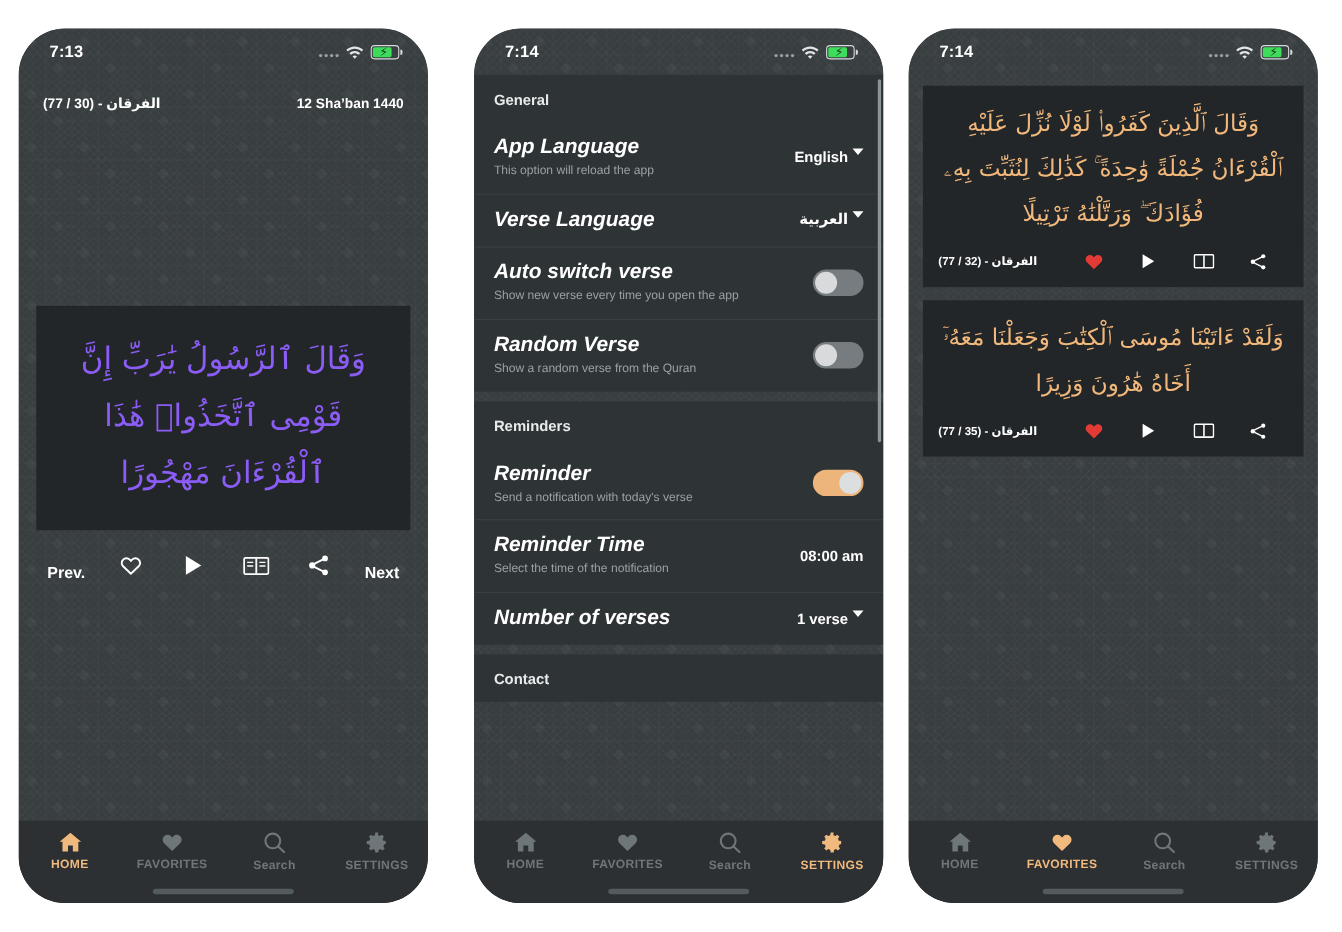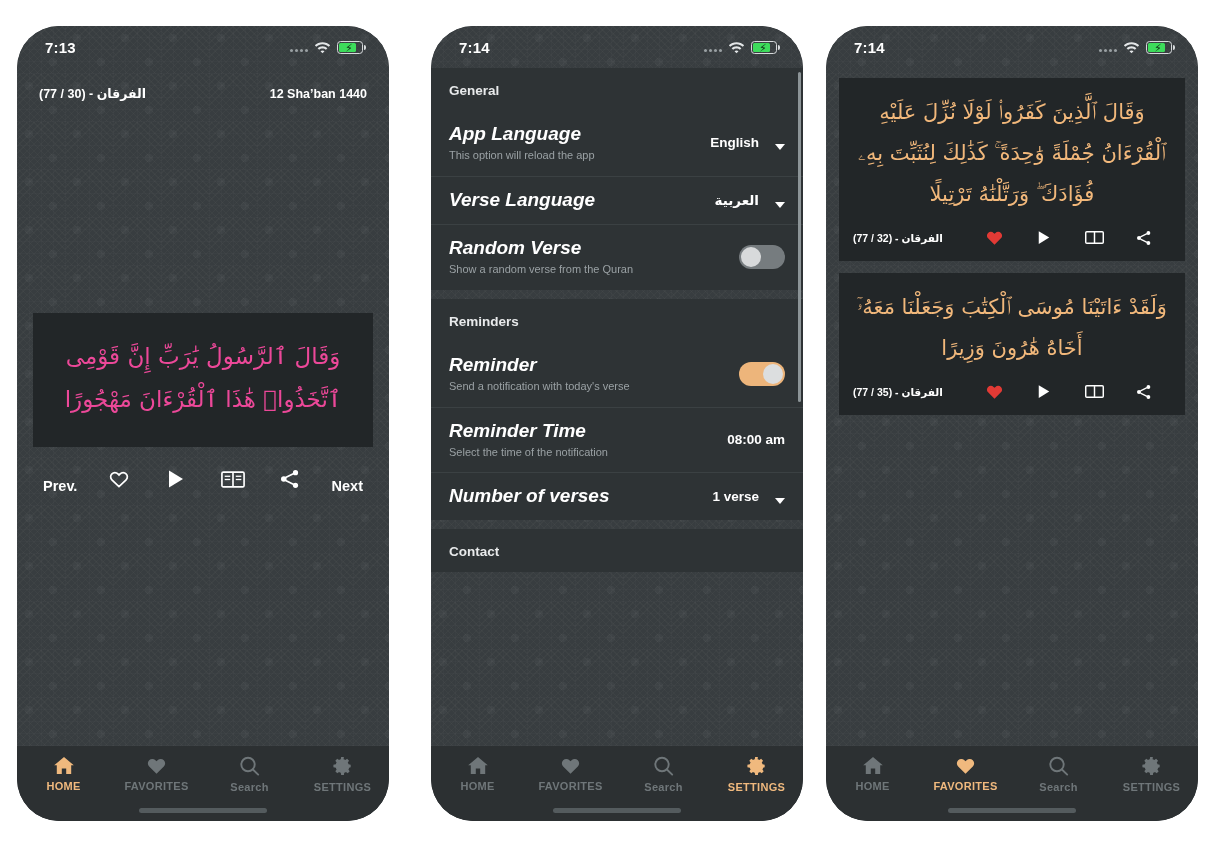--- a/index.html
+++ b/index.html
@@ -69,23 +69,23 @@
   }
   .home-head span{color:#ffffff;font-size:12.5px;font-weight:bold;}
   .home-center{flex:1 1 auto;display:flex;flex-direction:column;justify-content:center;margin-top:-40px;}
   .verse-card{
     background:#222628;
     margin:0 16px;
     padding:22px 20px 26px 20px;
     text-align:center;
   }
   .verse-ar{
-    color:#ec4899;
+    color:#8b5cf6;
     font-family:"DejaVu Sans","Liberation Sans",sans-serif;
-    font-size:23px;line-height:1.85;
+    font-size:28px;line-height:1.85;
     direction:rtl;
   }
   .action-row{
     display:flex;align-items:center;justify-content:space-between;
     padding:18px 26px 0 26px;
   }
   .action-row .txt{color:#ffffff;font-size:14.5px;font-weight:bold;margin-top:13px;}
   .ico-btn{display:flex;align-items:center;justify-content:center;width:30px;height:26px;}
 
   
@@ -119,21 +119,21 @@
     display:flex;align-items:center;justify-content:space-between;gap:10px;
     padding:12px 18px 13px 18px;
     border-top:1px solid #3b4143;
   }
   .row.first{border-top:none;}
   .row-left{display:flex;flex-direction:column;gap:3px;min-width:0;}
   .row-title{color:#ffffff;font-size:19px;font-weight:bold;font-style:italic;}
   .row-sub{color:#9aa1a4;font-size:11px;line-height:1.35;}
   .row-val{
     color:#ffffff;font-size:13.5px;font-weight:bold;
-    display:flex;align-items:flex-end;gap:16px;white-space:nowrap;
+    display:flex;align-items:flex-start;gap:4px;white-space:nowrap;
   }
   .caret{
     width:0;height:0;border-left:5px solid transparent;border-right:5px solid transparent;
     border-top:6px solid #ffffff;flex:0 0 auto;
   }
   .val-ar{direction:rtl;font-family:"DejaVu Sans","Liberation Sans",sans-serif;}
   .toggle{
     width:46px;height:24px;border-radius:14px;position:relative;flex:0 0 auto;
     background:#767c7f;
   }
@@ -311,20 +311,29 @@
             <div class="row-left">
               <div class="row-title">Verse Language</div>
             </div>
             <div class="row-val">
               <span class="val-ar">العربية</span>
               <i class="caret"></i>
             </div>
           </div>
 
 
+          <div class="row">
+            <div class="row-left">
+              <div class="row-title">Auto switch verse</div>
+              <div class="row-sub">Show new verse every time you open the app</div>
+            </div>
+            <div class="toggle">
+                <i></i>
+              </div>
+          </div>
 
           <div class="row">
             <div class="row-left">
               <div class="row-title">Random Verse</div>
               <div class="row-sub">Show a random verse from the Quran</div>
             </div>
             <div class="toggle">
                 <i></i>
               </div>
           </div>

